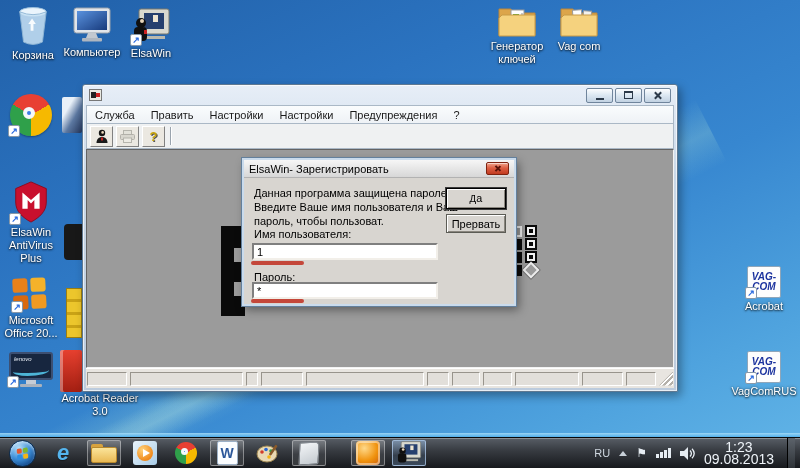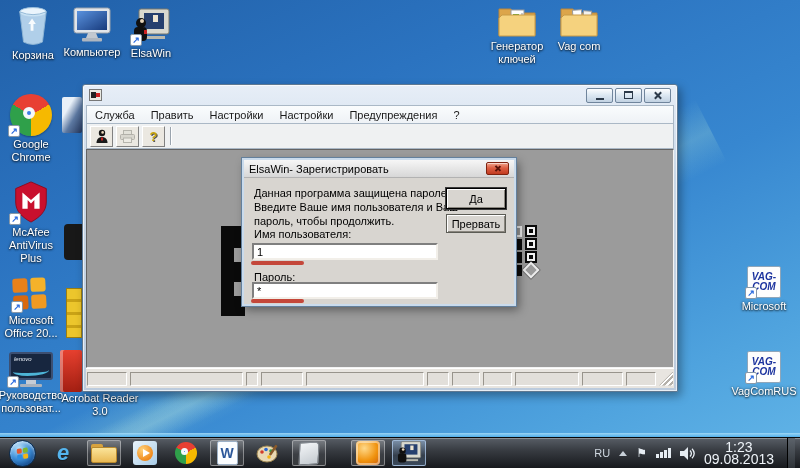--- a/index.html
+++ b/index.html
@@ -250,32 +250,31 @@
     <span class="lbl">Vag com</span>
   </div>
 
   <div class="dicon" style="left:0px;top:94px;width:62px;">
     <span class="art">
       <span class="chrome">
           <span class="chrome-core"></span>
         </span>
       <span class="scbadge">↗</span>
     </span>
-    <span class="lbl">Google Chrome</span>
   </div>
 
   <div class="dicon" style="left:0px;top:180px;width:62px;">
     <span class="art">
       <svg width="40" height="44" viewBox="0 0 40 46">
         <path d="M20 2 36 9v14c0 10-7 16-16 21C11 39 4 33 4 23V9Z" fill="#c8102e" stroke="#8c0a20"></path>
         <path d="M11 30V13l9 8 9-8v17h-5.5v-9l-3.5 3.5L16.5 21v9Z" fill="#fff"></path>
       </svg>
       <span class="scbadge">↗</span>
     </span>
-    <span class="lbl">McAfee AntiVirus Plus</span>
+    <span class="lbl">ElsaWin AntiVirus Plus</span>
   </div>
 
   <div class="dicon" style="left:0px;top:278px;width:62px;">
     <span class="art">
       <span class="office-grid">
         <div style="background:#e8811a;"></div>
         <div style="background:#f4b22a;"></div>
         <div style="background:#d8690f;"></div>
         <div style="background:#f09a22;"></div>
       </span>
@@ -287,40 +286,39 @@
   <div class="dicon" style="left:0px;top:352px;width:62px;">
     <span class="art" style="flex-direction:column;display:flex;align-items:center;">
       <span class="lenovo-mon">
         <span class="lenovo-word">lenovo</span>
         <span class="lenovo-wave"></span>
       </span>
       <span class="lenovo-stand"></span>
       <span class="lenovo-base"></span>
       <span class="scbadge">↗</span>
     </span>
-    <span class="lbl">Руководство пользоват...</span>
   </div>
 
   <div class="sliver sliver1"></div>
   <div class="sliver sliver2"></div>
   <div class="sliver sliver3"></div>
   <div class="sliver sliver4"></div>
   <div class="dicon" style="left:58px;top:392px;width:84px;z-index:2;">
     <span class="lbl">Acrobat Reader 3.0</span>
   </div>
 
   <div class="dicon" style="left:731px;top:266px;width:66px;">
     <span class="art">
       <span class="vagcom-box">
         <span>VAG-</span>
         <span>COM</span>
       </span>
       <span class="scbadge">↗</span>
     </span>
-    <span class="lbl">Microsoft</span>
+    <span class="lbl">Acrobat</span>
   </div>
 
   <div class="dicon" style="left:731px;top:351px;width:66px;">
     <span class="art">
       <span class="vagcom-box">
         <span>VAG-</span>
         <span>COM</span>
       </span>
       <span class="scbadge">↗</span>
     </span>
@@ -408,23 +406,23 @@
   <div class="dlg">
     <div class="dlg-title">
       <span>ElsaWin- Зарегистрировать</span>
     </div>
     <span class="dlg-close">
       <span class="xglyph"></span>
     </span>
 
     <span class="msgline" style="top:26px;">Данная программа защищена паролем.</span>
     <span class="msgline" style="top:40px;">Введите Ваше имя пользователя и Ваш</span>
-    <span class="msgline" style="top:54px;">пароль, чтобы продолжить.</span>
-
-    <span class="btn97 default" style="top:28px;height:21px;">Да</span>
+    <span class="msgline" style="top:54px;">пароль, чтобы пользоват.</span>
+
+    <span class="btn97 default" style="top:28px;height:21px;font-family:Liberation Mono, monospace;">Да</span>
     <span class="btn97" style="top:54px;height:19px;">Прервать</span>
 
     <span class="fldlbl" style="top:68px;">Имя пользователя:</span>
     <input class="fld" style="top: 83px;" value="1">
     <span class="redmark" style="top:101px;"></span>
 
     <span class="fldlbl" style="top:111px;">Пароль:</span>
     <input class="fld" style="top: 122px;" value="*">
     <span class="redmark" style="top:139px;"></span>
   </div>

